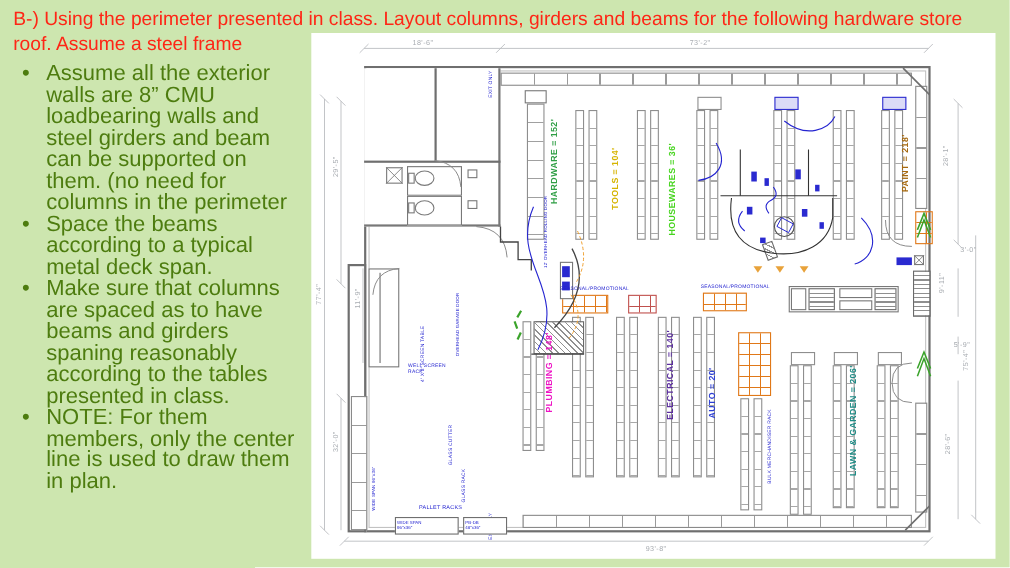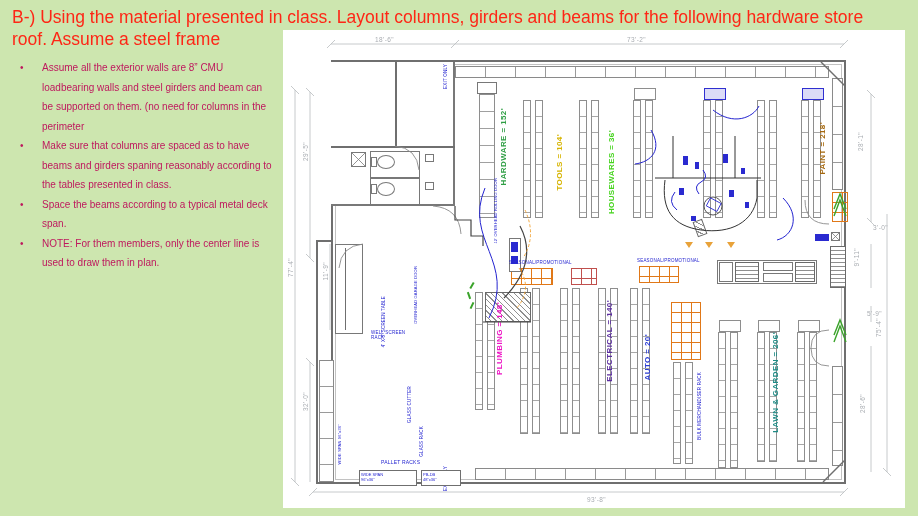--- a/index.html
+++ b/index.html
@@ -1,20 +1,20 @@
 <!DOCTYPE html>
 <html><head>
 <meta charset="utf-8">
 <style>
   html,body{margin:0;padding:0}
   body{width:918px;height:516px;position:relative;overflow:hidden;font-family:"Liberation Sans",sans-serif}
   .slide{position:absolute;inset:0}
   .title{position:absolute;left:12px;top:6px;width:884px;font-size:17.5px;line-height:22px;font-weight:400}
   ul.bullets{position:absolute;left:14px;top:58px;width:262px;margin:0;padding:0;list-style:none}
-  ul.bullets li{position:relative;padding-left:28px;font-size:10px;line-height:19.5px;color:#be185d;margin-bottom:0}
+  ul.bullets li{position:relative;padding-left:28px;font-size:20px;line-height:19.5px;color:#4d7c0f;margin-bottom:0}
   ul.bullets li::before{content:"\2022";position:absolute;left:6px;top:0}
   #sheet{position:absolute;left:283px;top:30px;width:622px;height:478px;background:#ffffff}
   #sheet *{position:absolute;box-sizing:border-box}
   .bld{left:48px;top:30px;width:515px;height:424px;border:2px solid #6f6f6f}
   .bld::after{content:"";position:absolute;inset:2px;border:1px solid #c2c2c2}
   .bldext{left:33px;top:210px;width:17px;height:244px;border:2px solid #6f6f6f;background:#fff}
   .room{border:1px solid #787878;background:#fff}
   .wline{background:#6f6f6f}
   .pair{width:22px}
   .pair i{display:block;position:absolute;top:0;bottom:0;width:8px;border:1px solid #8e8e8e;
@@ -41,26 +41,26 @@
   .tank{border:1px solid #7a7a7a}
   .tri{width:0;height:0;border-left:4px solid transparent;border-right:4px solid transparent;border-top:6px solid #e8a23a}
   .bluebit{background:#2a2ad0}
   svg{pointer-events:none}
 </style>
 </head>
 <body>
 
 <div class="slide" style="background-color: rgb(205, 230, 175);">
 
-  <div class="title" style="color: rgb(254, 38, 22);">B-) Using the material presented in class. Layout columns, girders and beams for the following hardware store roof. Assume a steel frame</div>
+  <div class="title" style="color: rgb(254, 38, 22);">B-) Using the perimeter presented in class. Layout columns, girders and beams for the following hardware store roof. Assume a steel frame</div>
 
   <ul class="bullets">
     <li>Assume all the exterior walls are 8” CMU loadbearing walls and steel girders and beam can be supported on them. (no need for columns in the perimeter</li>
+    <li>Space the beams according to a typical metal deck span.</li>
     <li>Make sure that columns are spaced as to have beams and girders spaning reasonably according to the tables presented in class.</li>
-    <li>Space the beams according to a typical metal deck span.</li>
     <li>NOTE: For them members, only the center line is used to draw them in plan.</li>
   </ul>
 
   <div id="sheet">
 
     <div class="bld"></div>
     <div class="bldext"></div>
 
     <div class="room" style="left:48px;top:32px;width:124px;height:144px;border-width:0 2px 2px 0"></div>
     <div class="wline" style="left:112px;top:32px;width:2px;height:84px"></div>

